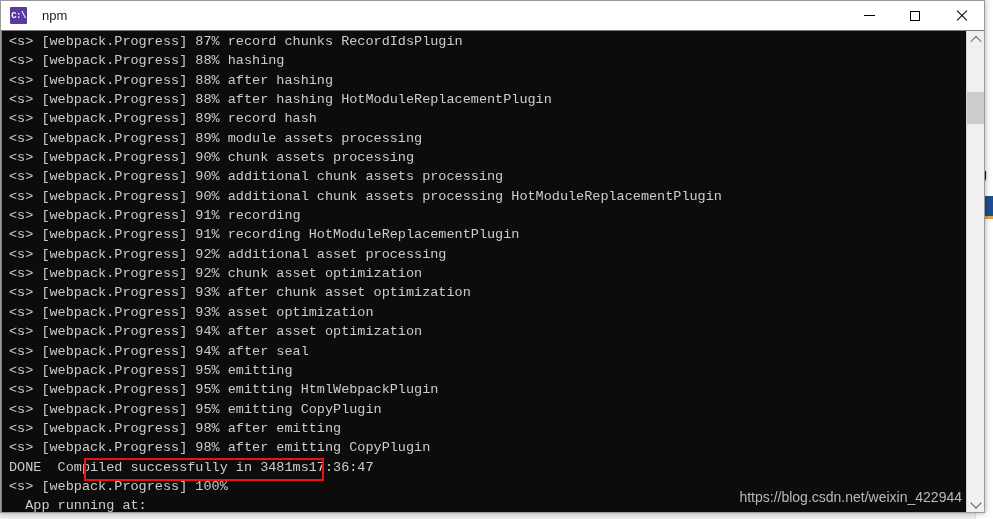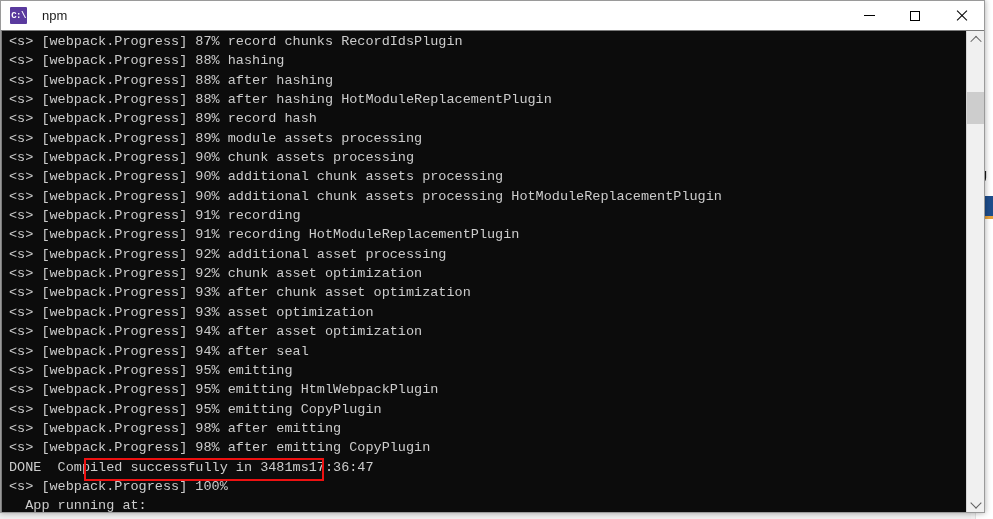--- a/index.html
+++ b/index.html
@@ -302,20 +302,21 @@
         <span class="glyph-close"></span>
       </div>
     </div>
   </div>
 
   <div id="console-area">
     <div id="console-text"><div class="ln">&lt;s&gt; [webpack.Progress] 87% record chunks RecordIdsPlugin</div><div class="ln">&lt;s&gt; [webpack.Progress] 88% hashing</div><div class="ln">&lt;s&gt; [webpack.Progress] 88% after hashing</div><div class="ln">&lt;s&gt; [webpack.Progress] 88% after hashing HotModuleReplacementPlugin</div><div class="ln">&lt;s&gt; [webpack.Progress] 89% record hash</div><div class="ln">&lt;s&gt; [webpack.Progress] 89% module assets processing</div><div class="ln">&lt;s&gt; [webpack.Progress] 90% chunk assets processing</div><div class="ln">&lt;s&gt; [webpack.Progress] 90% additional chunk assets processing</div><div class="ln">&lt;s&gt; [webpack.Progress] 90% additional chunk assets processing HotModuleReplacementPlugin</div><div class="ln">&lt;s&gt; [webpack.Progress] 91% recording</div><div class="ln">&lt;s&gt; [webpack.Progress] 91% recording HotModuleReplacementPlugin</div><div class="ln">&lt;s&gt; [webpack.Progress] 92% additional asset processing</div><div class="ln">&lt;s&gt; [webpack.Progress] 92% chunk asset optimization</div><div class="ln">&lt;s&gt; [webpack.Progress] 93% after chunk asset optimization</div><div class="ln">&lt;s&gt; [webpack.Progress] 93% asset optimization</div><div class="ln">&lt;s&gt; [webpack.Progress] 94% after asset optimization</div><div class="ln">&lt;s&gt; [webpack.Progress] 94% after seal</div><div class="ln">&lt;s&gt; [webpack.Progress] 95% emitting</div><div class="ln">&lt;s&gt; [webpack.Progress] 95% emitting HtmlWebpackPlugin</div><div class="ln">&lt;s&gt; [webpack.Progress] 95% emitting CopyPlugin</div><div class="ln">&lt;s&gt; [webpack.Progress] 98% after emitting</div><div class="ln">&lt;s&gt; [webpack.Progress] 98% after emitting CopyPlugin</div><div class="ln">DONE  Compiled successfully in 3481ms17:36:47</div><div class="ln">&lt;s&gt; [webpack.Progress] 100%</div><div class="ln">  App running at:</div></div>
 
     <div id="url-highlight-box"></div>
 
+    <div id="watermark">https://blog.csdn.net/weixin_422944</div>
 
     <div id="console-scrollbar">
       <div class="sb-arrow" id="sb-arrow-up">
         <span class="sb-chevron"></span>
       </div>
       <div id="sb-track-upper"></div>
       <div id="sb-thumb"></div>
       <div class="sb-arrow" id="sb-arrow-down">
         <span class="sb-chevron"></span>
       </div>

